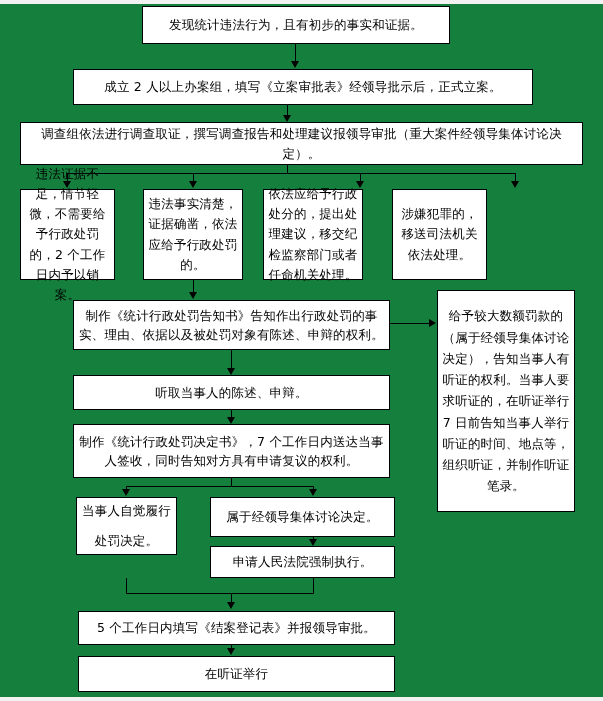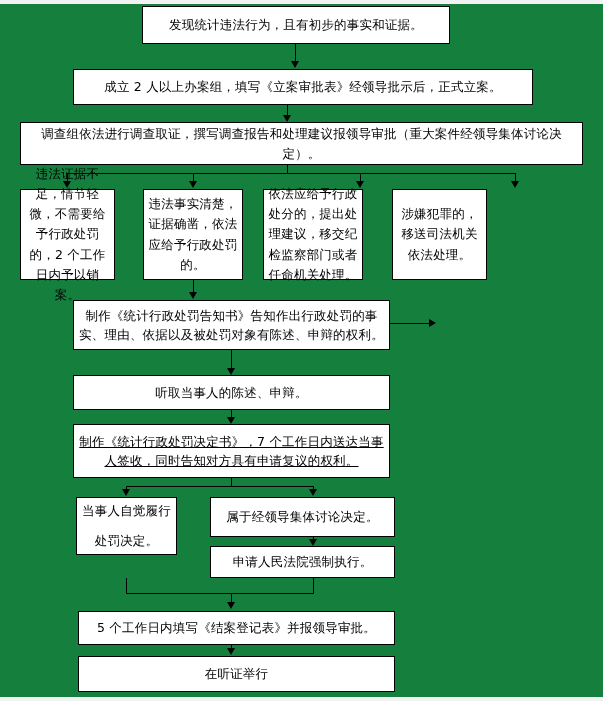--- a/index.html
+++ b/index.html
@@ -112,30 +112,31 @@
   <div class="node tall" style="left:392px; top:189px; width:95px; height:91px;">涉嫌犯罪的，移送司法机关依法处理。</div>
 
   <div class="conn v" style="left:193px; top:280px; height:13px;"></div>
   <div class="arrow-down" style="left:188.5px; top:292px;"></div>
 
   <div class="node" style="left:73px; top:300px; width:317px; height:50px;">制作《统计行政处罚告知书》告知作出行政处罚的事实、理由、依据以及被处罚对象有陈述、申辩的权利。</div>
 
   <div class="conn h" style="left:390px; top:323px; width:40px;"></div>
   <div class="arrow-right" style="left:429px; top:318.5px;"></div>
 
+  <div class="node tall" style="left:437px; top:290px; width:138px; height:222px; line-height:1.7;">给予较大数额罚款的（属于经领导集体讨论决定），告知当事人有听证的权利。当事人要求听证的，在听证举行 7 日前告知当事人举行听证的时间、地点等，组织听证，并制作听证笔录。</div>
 
   <div class="conn v" style="left:231px; top:350px; height:19px;"></div>
   <div class="arrow-down" style="left:226.5px; top:368px;"></div>
 
   <div class="node" style="left:73px; top:375px; width:317px; height:35px;">听取当事人的陈述、申辩。</div>
 
   <div class="conn v" style="left:231px; top:410px; height:9px;"></div>
   <div class="arrow-down" style="left:226.5px; top:417px;"></div>
 
-  <div class="node" style="left:73px; top:424px; width:317px; height:54px;text-decoration:underline;">制作《统计行政处罚决定书》，7 个工作日内送达当事人签收，同时告知对方具有申请复议的权利。</div>
+  <div class="node" style="left:73px; top:424px; width:317px; height:54px;">制作《统计行政处罚决定书》，7 个工作日内送达当事人签收，同时告知对方具有申请复议的权利。</div>
 
   <div class="conn v" style="left:231px; top:478px; height:9px;"></div>
   <div class="conn h" style="left:126px; top:486px; width:187px;"></div>
   <div class="conn v" style="left:126px; top:486px; height:5px;"></div>
   <div class="arrow-down" style="left:121.5px; top:489px;"></div>
   <div class="conn v" style="left:313px; top:486px; height:5px;"></div>
   <div class="arrow-down" style="left:308.5px; top:489px;"></div>
 
   <div class="node tall" style="left:76px; top:497px; width:101px; height:58px; line-height:2.4;">当事人自觉履行处罚决定。</div>
 

